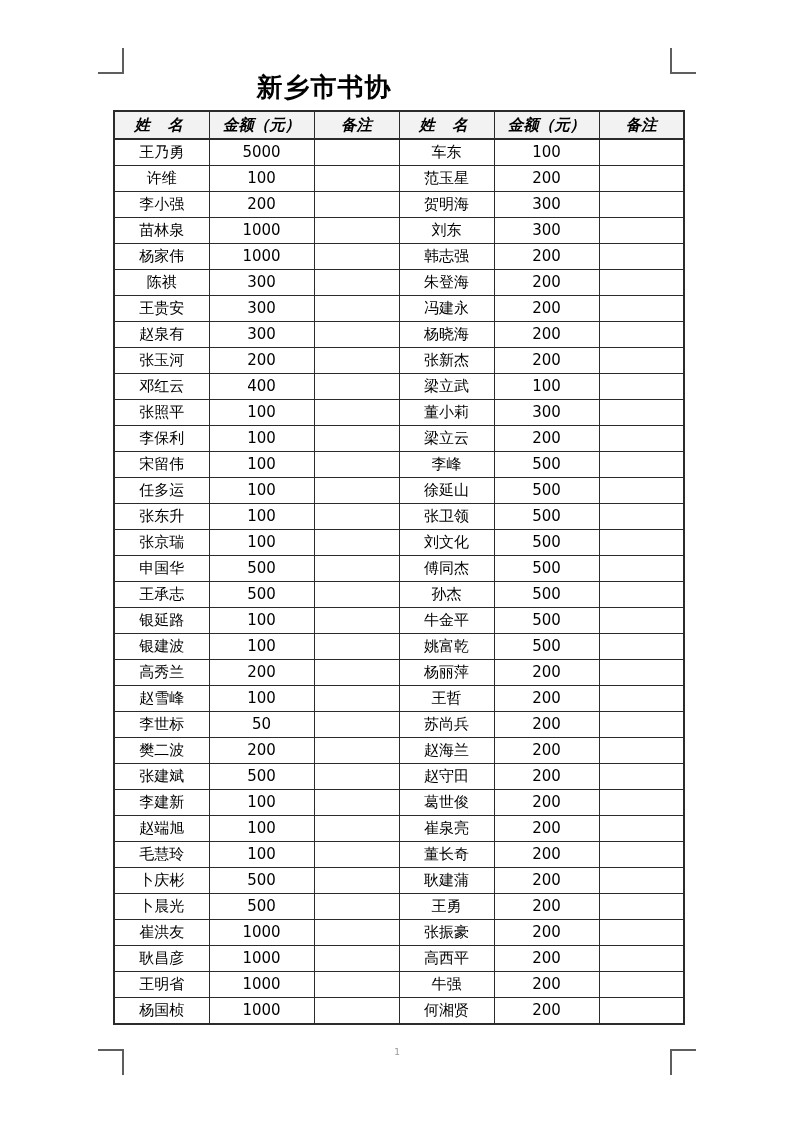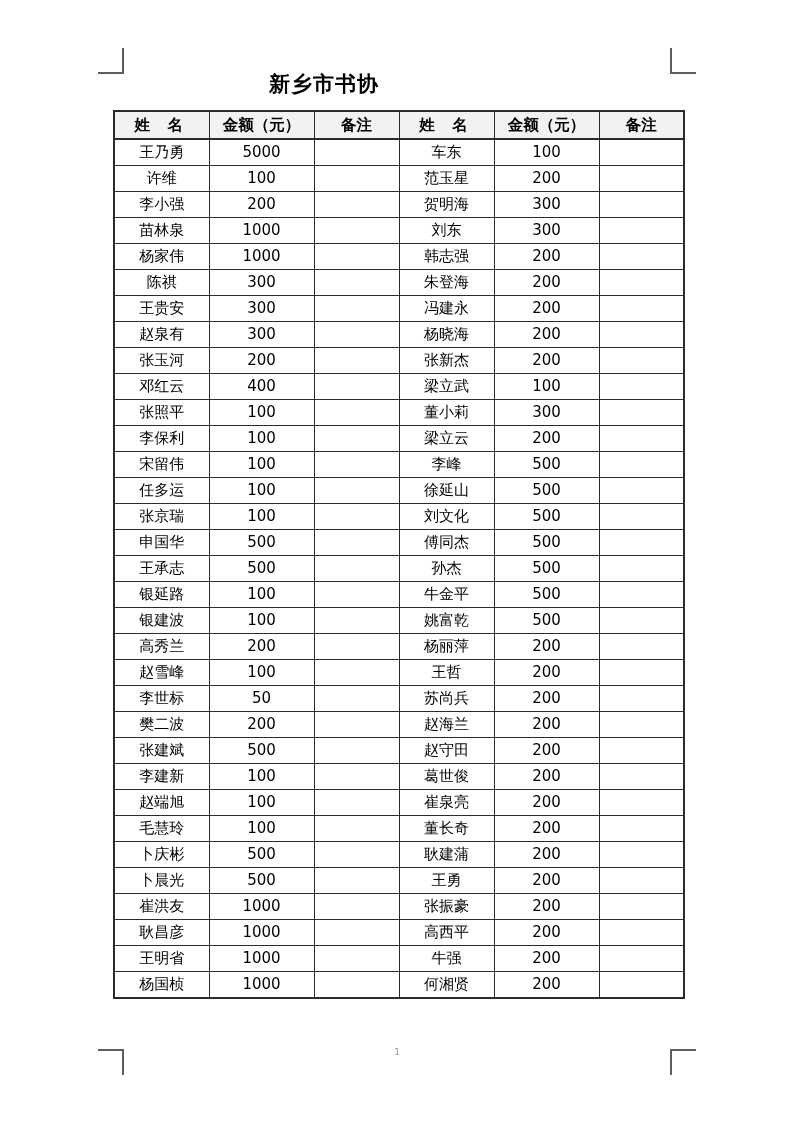--- a/index.html
+++ b/index.html
@@ -58,21 +58,21 @@
   .crop.br::before { right: 0; top: 0; }
   .crop.br::after  { left: 0; bottom: 0; }
 
   
   .doc-title {
     position: absolute;
     left: 0;
     top: 70px;
     width: 648px;
     text-align: center;
-    font-size: 21px;
+    font-size: 26px;
     font-weight: bold;
     letter-spacing: 1px;
     color: #000000;
     font-family: "DejaVu Sans", "Liberation Sans", sans-serif;
   }
 
   
   .table-wrap {
     position: absolute;
     left: 113px;
@@ -100,21 +100,21 @@
   table.donation thead th {
     font-weight: bold;
     background: #f2f2f2;
     font-size: 15.5px;
     height: 26px;
     line-height: 26px;
     border-bottom: 2px solid #2b2b2b;
   }
   table.donation thead th:first-child { border-left: 2px solid #2b2b2b; }
   table.donation thead th:last-child  { border-right: 2px solid #2b2b2b; }
-  table.donation thead tr th { border-top: 2px solid #2b2b2b; }
+  table.donation thead tr th { border-top: 2px solid #2b2b2b; font-style: italic; }
 
   table.donation tbody tr td:first-child { border-left: 2px solid #2b2b2b; }
   table.donation tbody tr td:last-child  { border-right: 2px solid #2b2b2b; }
   table.donation tbody tr:last-child td  { border-bottom: 2px solid #2b2b2b; }
 
   .col-name  { width: 95px; }
   .col-amt   { width: 105px; }
   .col-note  { width: 85px; }
 
   .hdr-sp { letter-spacing: 6px; }
@@ -269,20 +269,28 @@
           </tr>
           <tr>
             <td>任多运</td>
             <td>100</td>
             <td></td>
             <td>徐延山</td>
             <td>500</td>
             <td></td>
           </tr>
           <tr>
+            <td>张东升</td>
+            <td>100</td>
+            <td></td>
+            <td>张卫领</td>
+            <td>500</td>
+            <td></td>
+          </tr>
+          <tr>
             <td>张京瑞</td>
             <td>100</td>
             <td></td>
             <td>刘文化</td>
             <td>500</td>
             <td></td>
           </tr>
           <tr>
             <td>申国华</td>
             <td>500</td>

